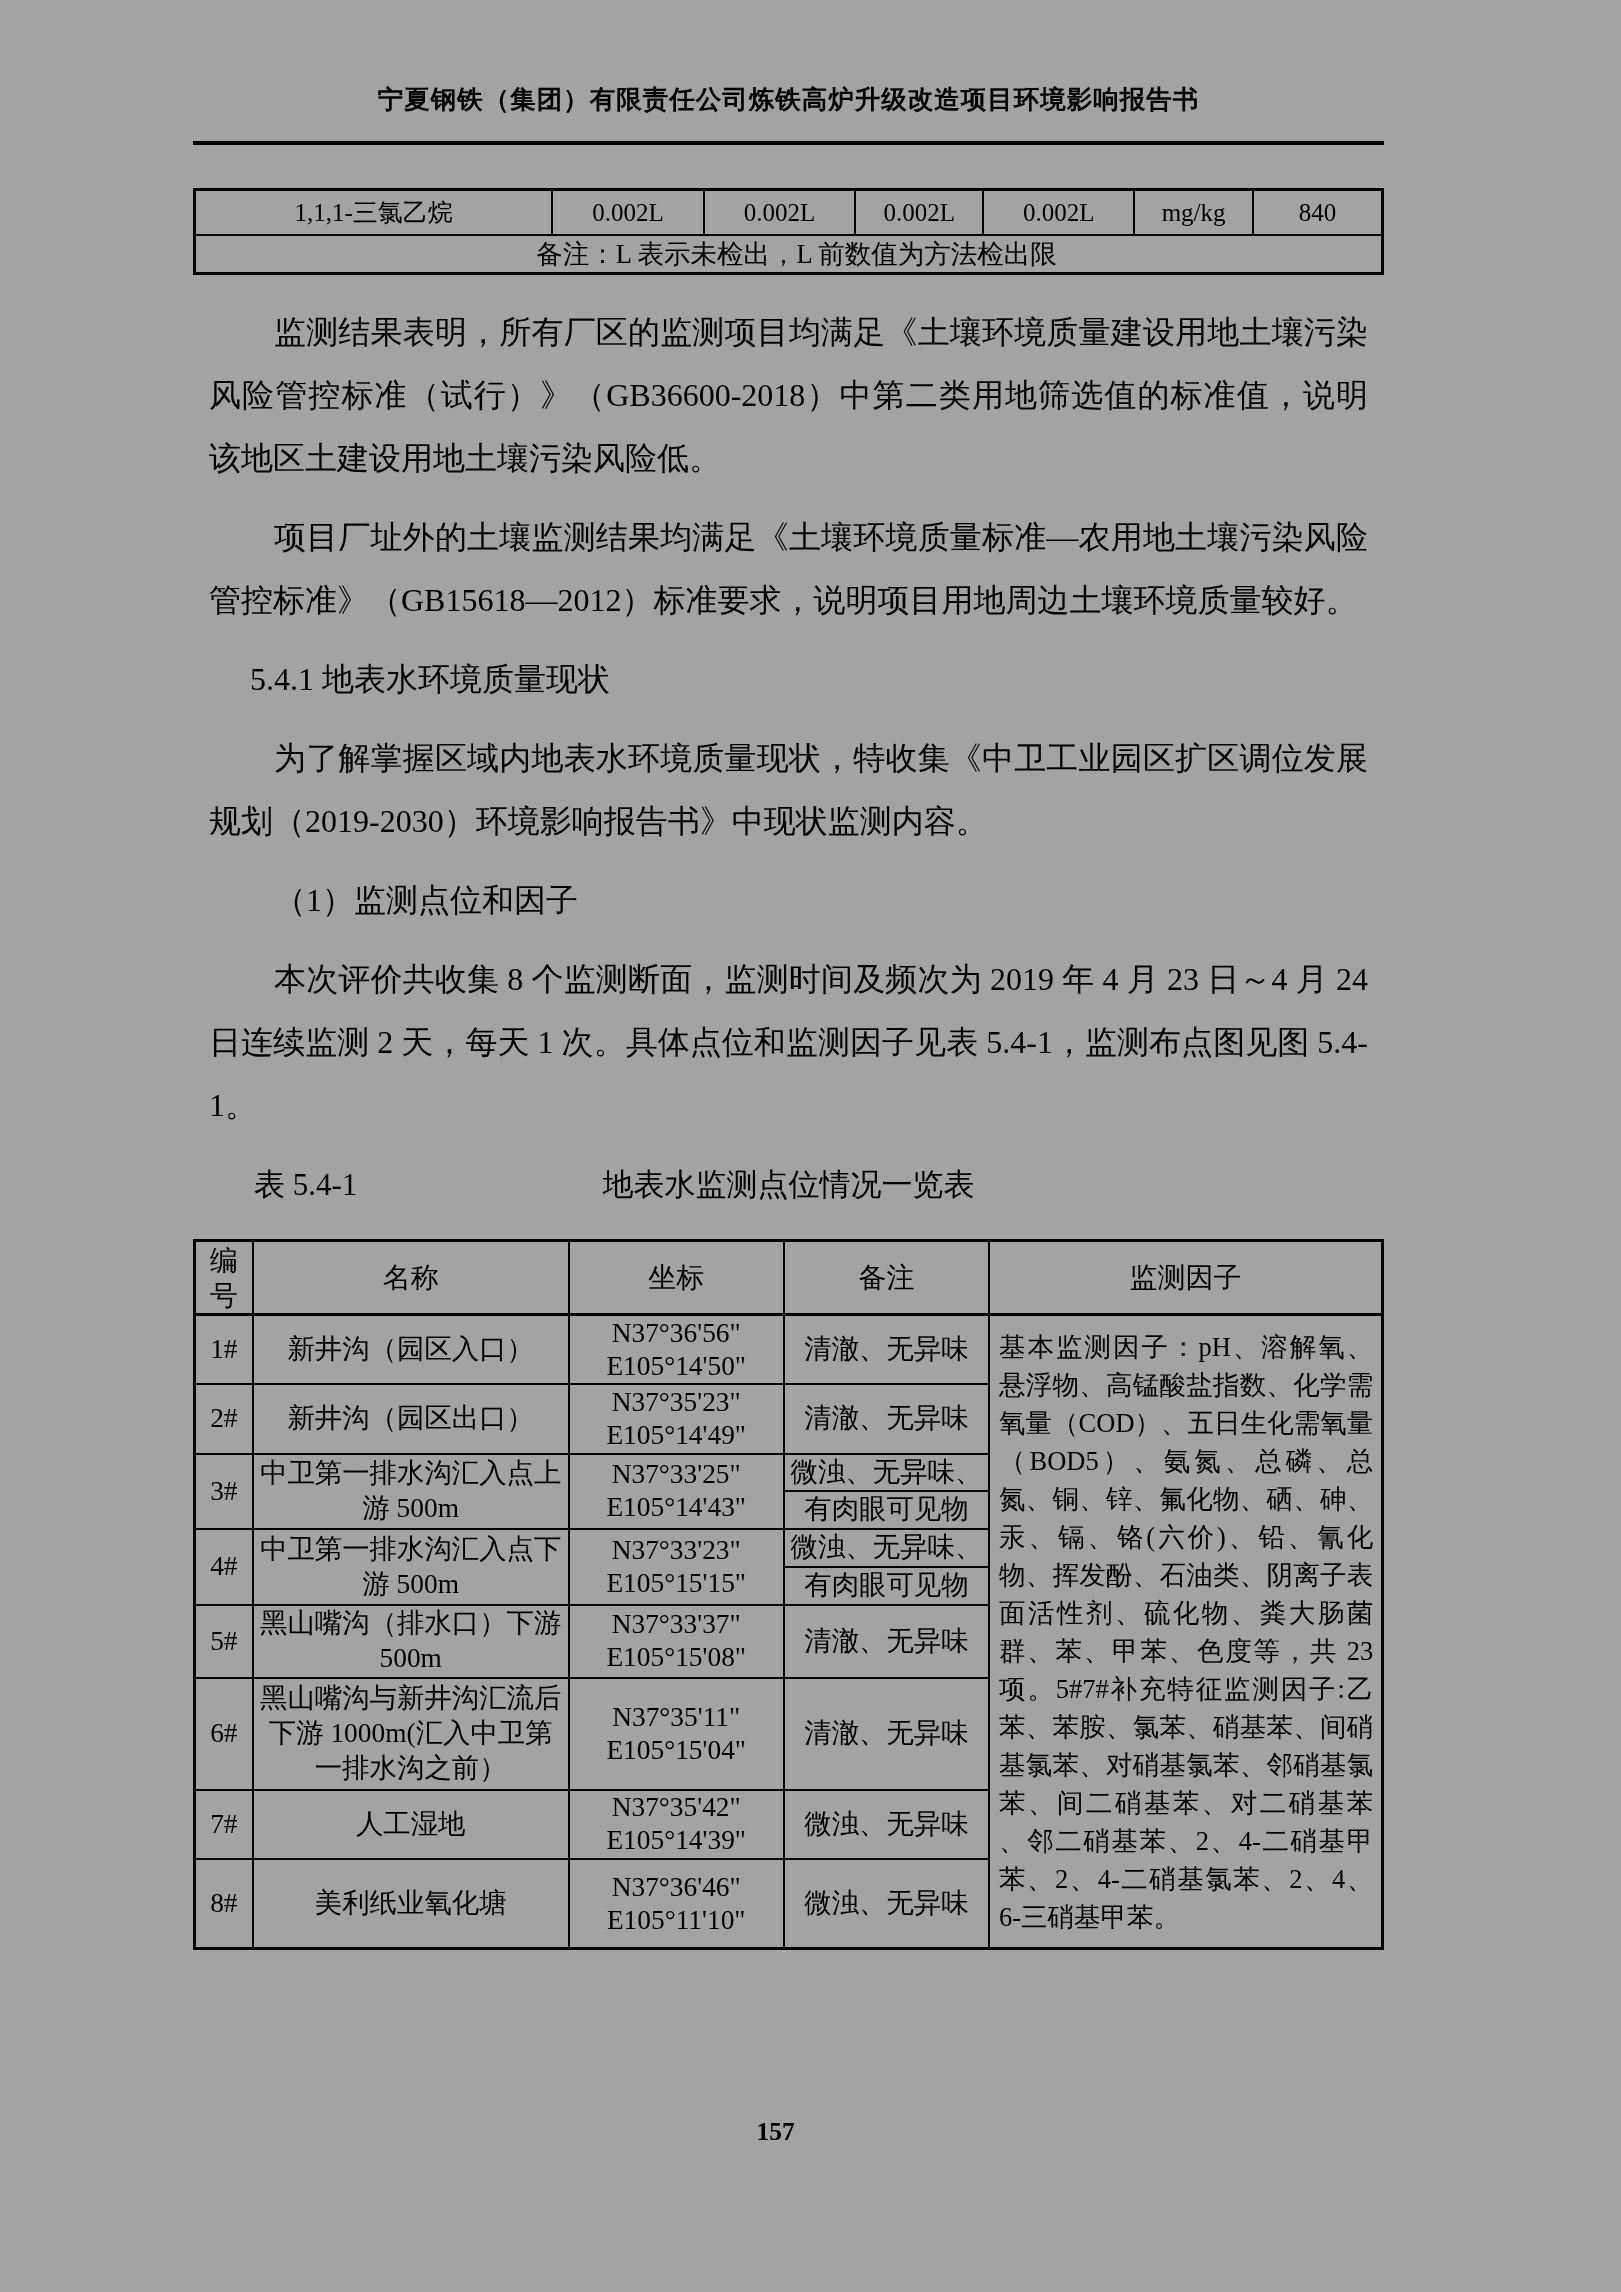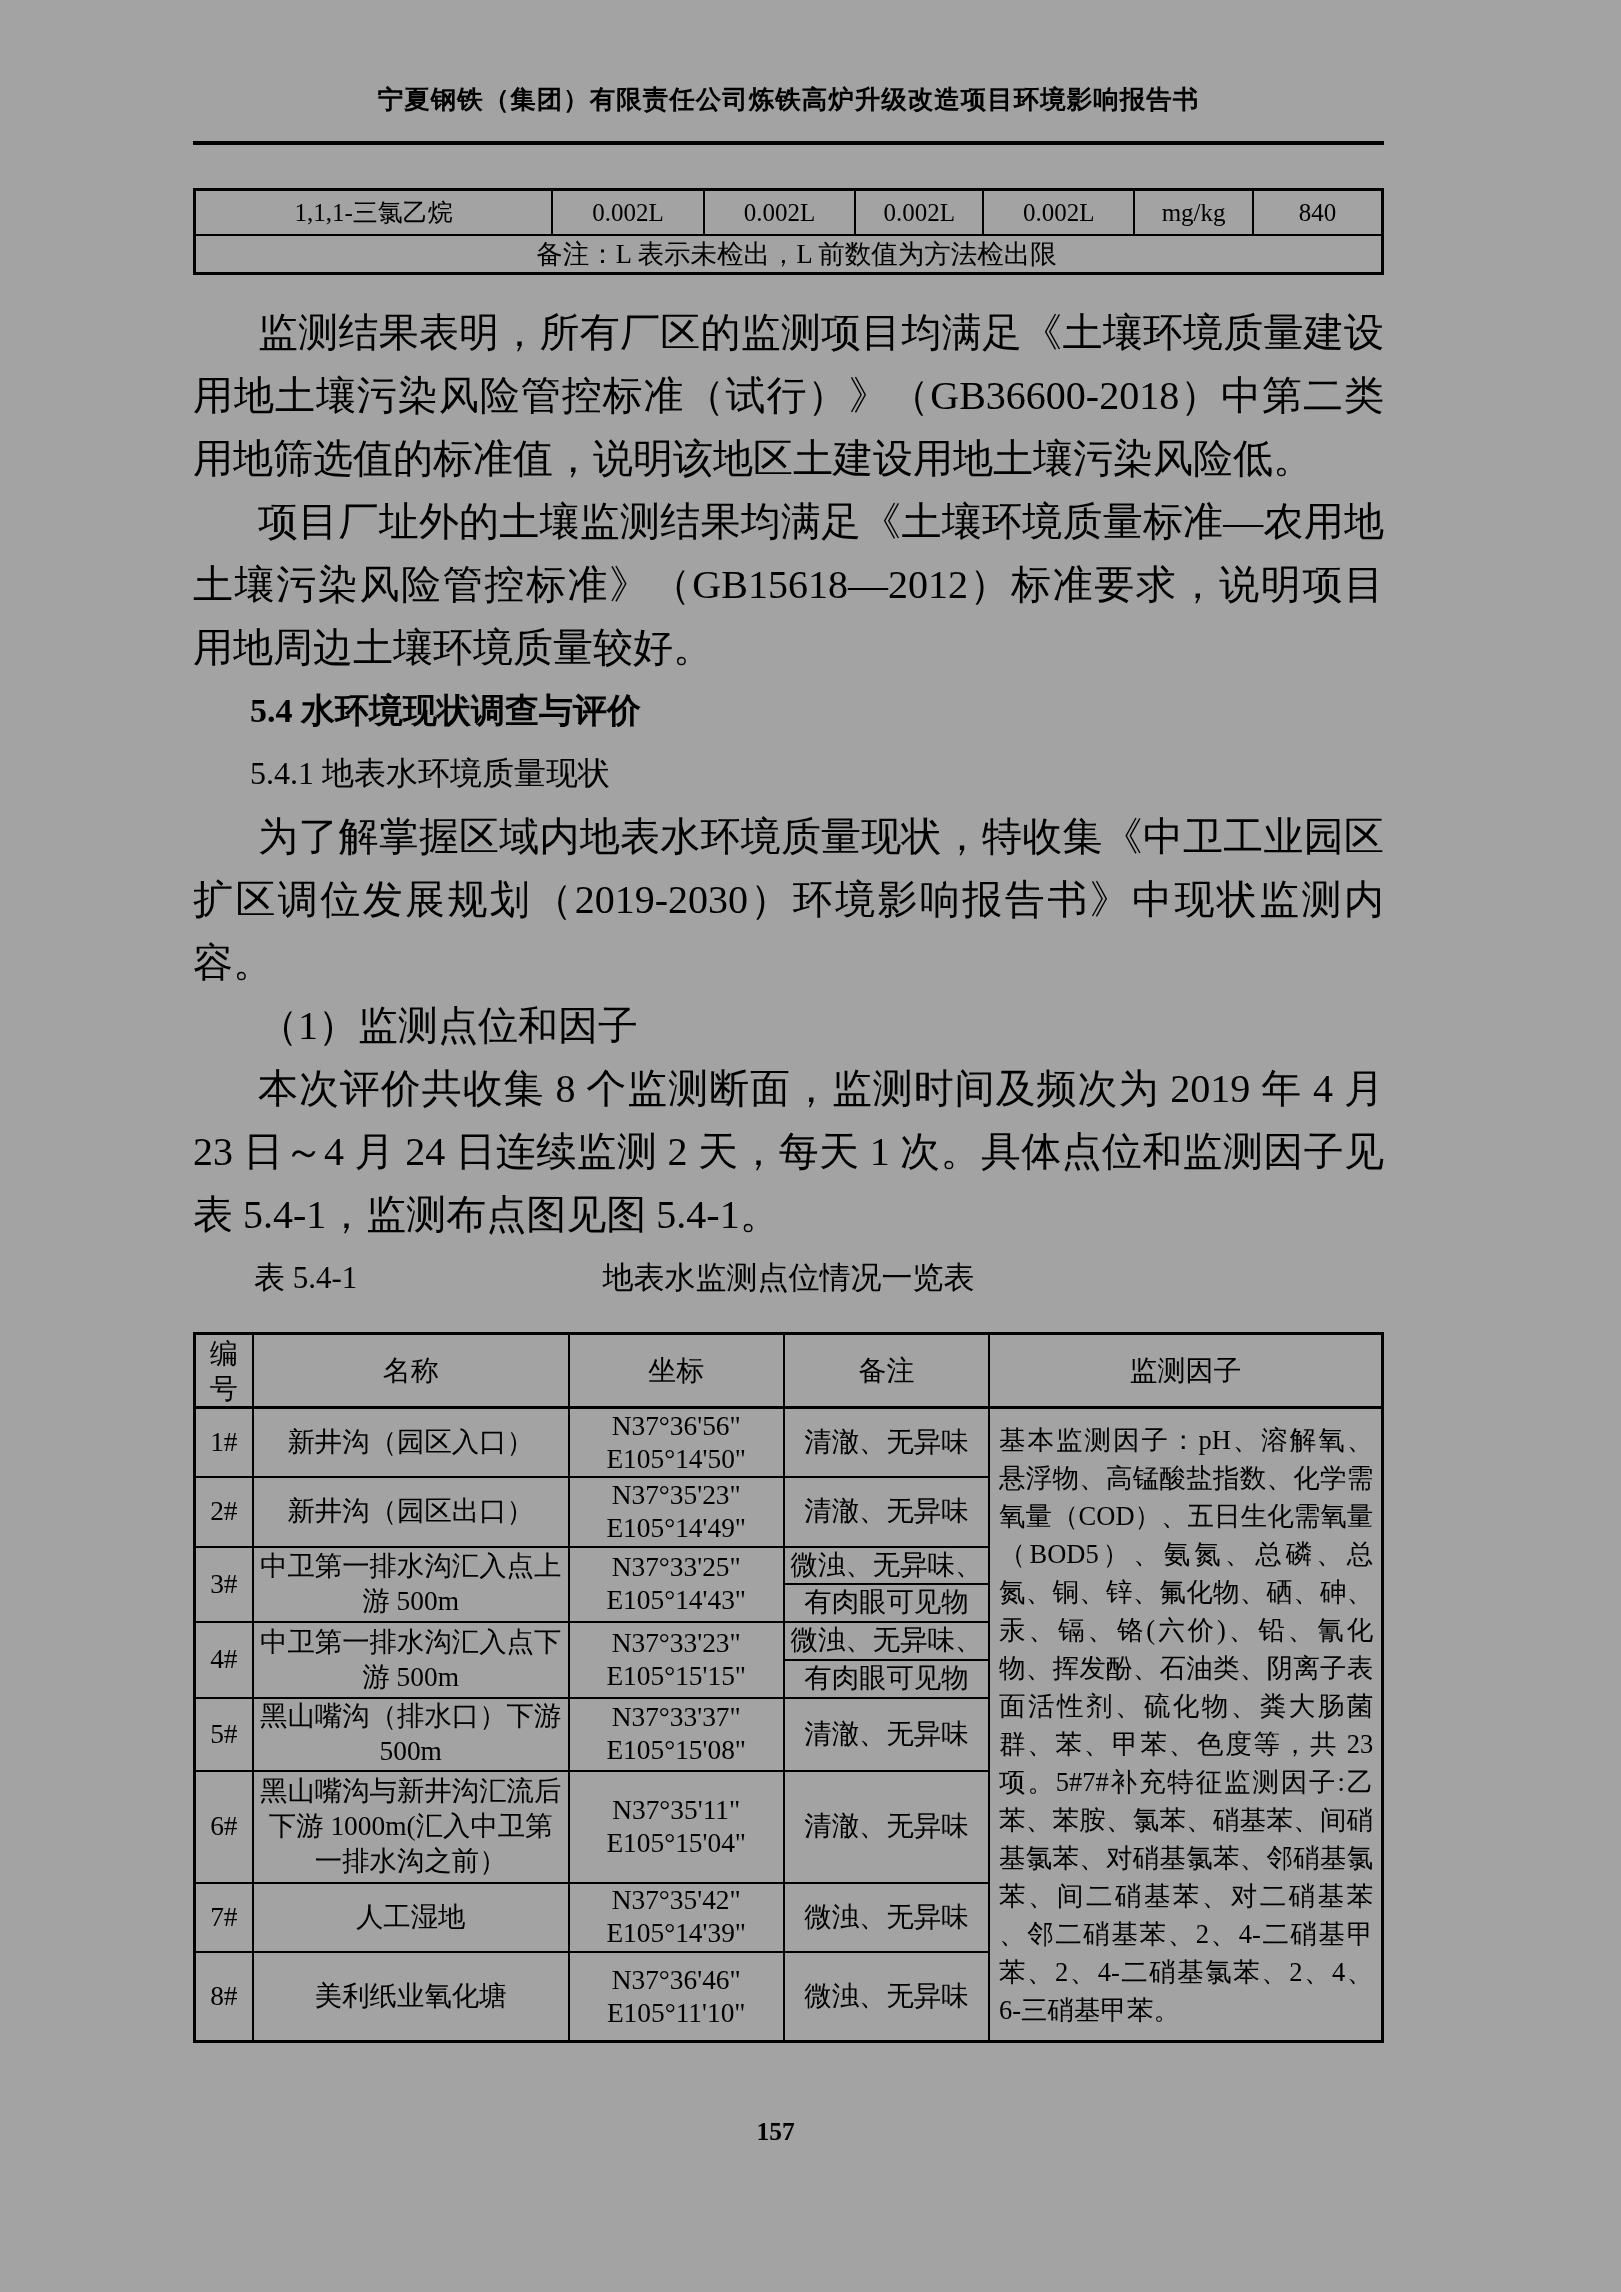--- a/index.html
+++ b/index.html
@@ -45,25 +45,25 @@
   }
   .top-table .note-row td {
     text-align:center;
     height:35px;
     font-size:26.5px;
     padding:0 0 0 16px;
     border-top:2.9px solid #000;
   }
   
   .bodytext {
-    font-size:40px;
+    font-size:32px;
     line-height:63px;
     text-align:justify;
     text-indent:65px;
-    margin:0;
+    margin:16px;
   }
   .p-first { margin-top:25.5px; }
   .h-section {
     font-size:34px;
     font-weight:bold;
     line-height:63px;
     margin:0;
     padding-left:57px;
   }
   .h-sub {
@@ -154,21 +154,20 @@
         </tr>
         <tr class="note-row">
           <td colspan="7">备注：L 表示未检出，L 前数值为方法检出限</td>
         </tr>
       </tbody>
     </table>
 
     <p class="bodytext p-first">监测结果表明，所有厂区的监测项目均满足《土壤环境质量建设用地土壤污染风险管控标准（试行）》（GB36600-2018）中第二类用地筛选值的标准值，说明该地区土建设用地土壤污染风险低。</p>
     <p class="bodytext">项目厂址外的土壤监测结果均满足《土壤环境质量标准—农用地土壤污染风险管控标准》（GB15618—2012）标准要求，说明项目用地周边土壤环境质量较好。</p>
 
-    <h2 class="h-section">5.4  水环境现状调查与评价</h2>
     <h3 class="h-sub">5.4.1    地表水环境质量现状</h3>
 
     <p class="bodytext">为了解掌握区域内地表水环境质量现状，特收集《中卫工业园区扩区调位发展规划（2019-2030）环境影响报告书》中现状监测内容。</p>
     <p class="bodytext">（1）监测点位和因子</p>
     <p class="bodytext">本次评价共收集 8 个监测断面，监测时间及频次为 2019 年 4 月 23 日～4 月 24 日连续监测 2 天，每天 1 次。具体点位和监测因子见表 5.4-1，监测布点图见图 5.4-1。</p>
 
     <div class="caption-line">
       <span class="caption-label">表 5.4-1</span>
       <span class="caption-title">地表水监测点位情况一览表</span>
     </div>

